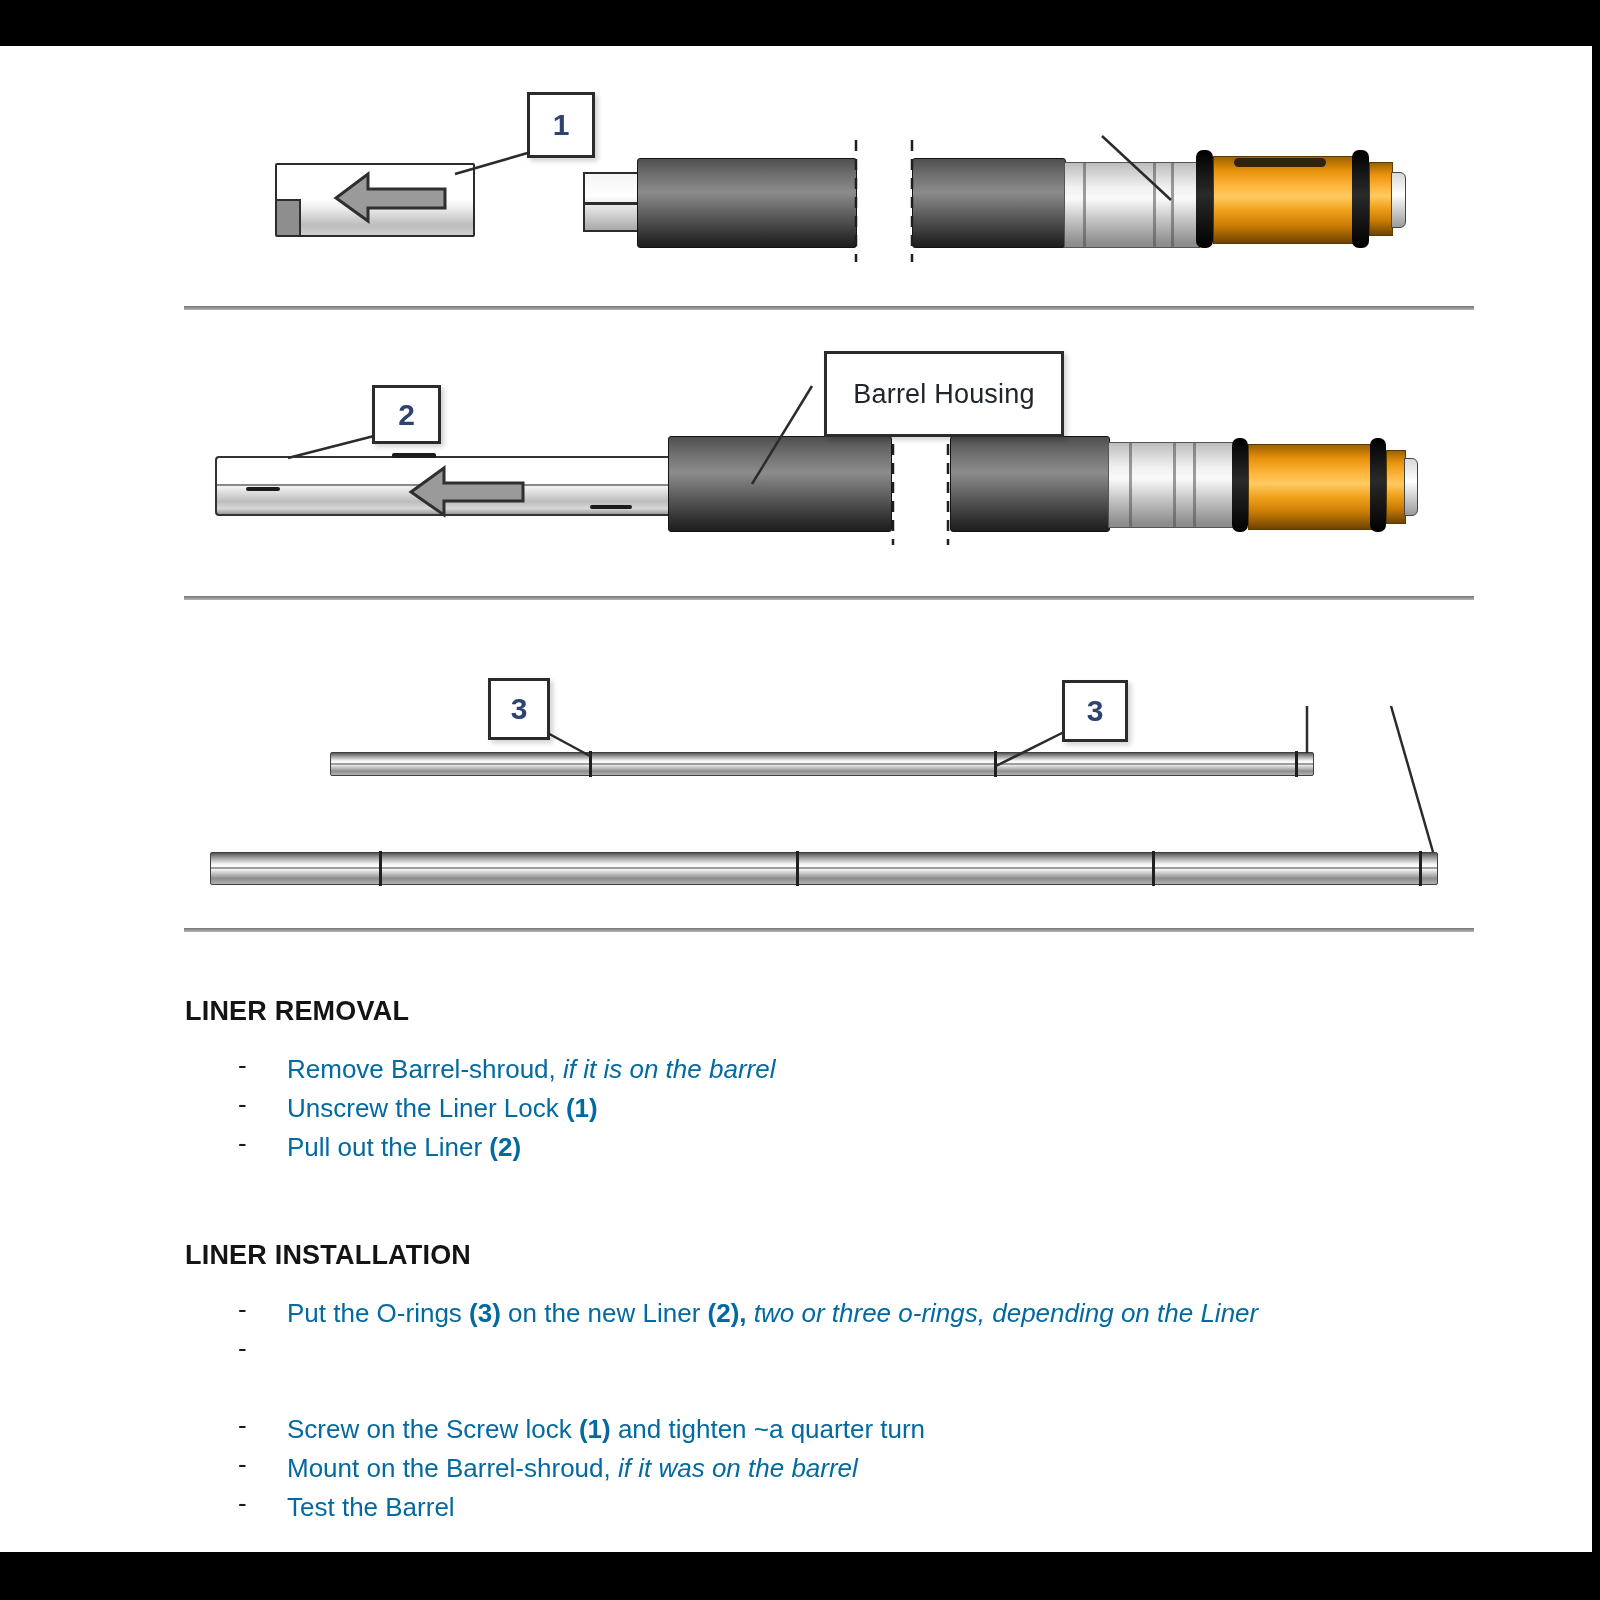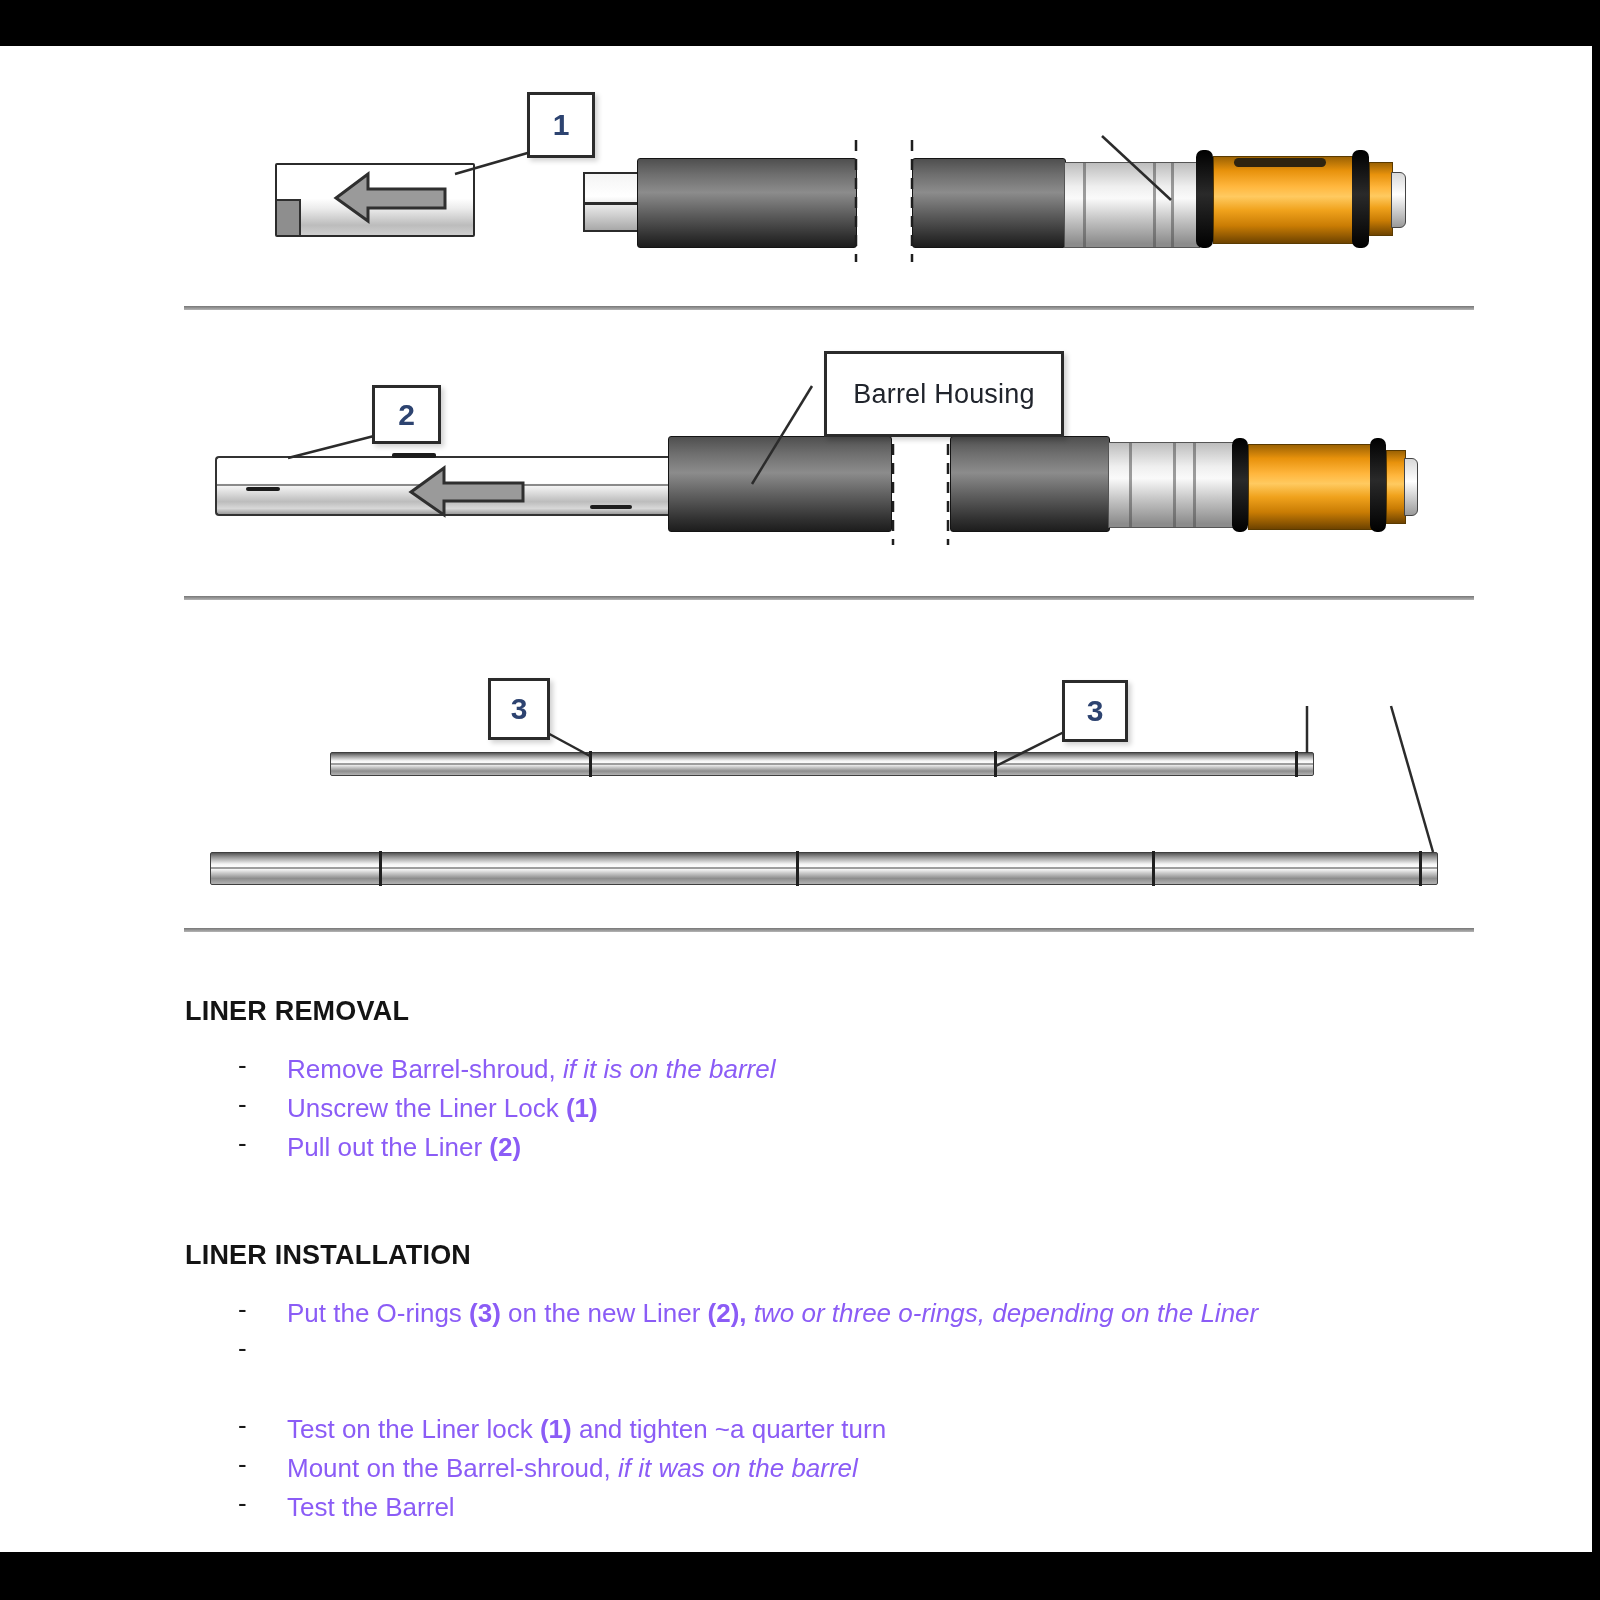--- a/index.html
+++ b/index.html
@@ -62,21 +62,21 @@
   .spigot{
     background:linear-gradient(to bottom,#f4f4f4 0%,#ffffff 40%,#d2d2d2 72%,#a8a8a8 100%);
     border:2.5px solid #2b2b2b;
   }
   .spigot-seam{position:absolute;left:0;right:0;top:50%;height:3px;background:#2b2b2b;}
   .streak{position:absolute;background:#2f2410;border-radius:5px;}
   
   .heading{font-size:27px;font-weight:bold;color:#141414;letter-spacing:.2px;}
   .bullet-row{display:flex;align-items:flex-start;z-index:4;}
   .dash-col{width:49px;flex:0 0 49px;font-size:26px;color:#191919;}
-  .btext{font-size:26px;color:#8b5cf6;white-space:nowrap;line-height:38px;}
+  .btext{font-size:26px;color:#0369a1;white-space:nowrap;line-height:38px;}
   .btext .b{font-weight:bold;}
   .btext .i{font-style:italic;}
   .blk{display:block;white-space:nowrap;}
   svg.overlay{position:absolute;left:0;top:0;z-index:5;pointer-events:none;}
 </style>
 </head>
 <body>
 
 <div class="page">
 
@@ -213,21 +213,21 @@
     </div>
   </div>
   <div class="abs bullet-row" style="left:238px;top:1333px;">
     <span class="dash-col">-</span>
     <div class="btext">
     </div>
   </div>
   <div class="abs bullet-row" style="left:238px;top:1410px;">
     <span class="dash-col">-</span>
     <div class="btext">
-      <span>Test on the Liner lock </span><span class="b">(1)</span><span> and tighten ~a quarter turn</span>
+      <span>Screw on the Screw lock </span><span class="b">(1)</span><span> and tighten ~a quarter turn</span>
     </div>
   </div>
   <div class="abs bullet-row" style="left:238px;top:1449px;">
     <span class="dash-col">-</span>
     <div class="btext">
       <span>Mount on the Barrel-shroud, </span><span class="i">if it was on the barrel</span>
     </div>
   </div>
   <div class="abs bullet-row" style="left:238px;top:1488px;">
     <span class="dash-col">-</span>

